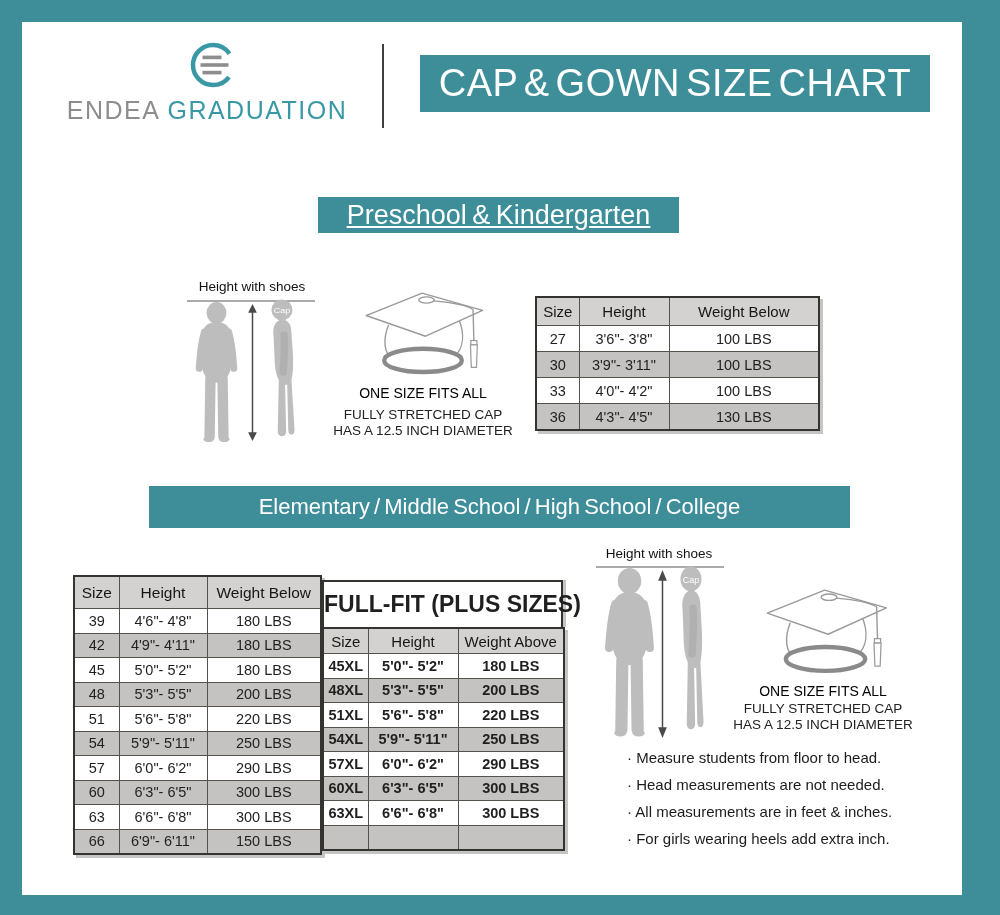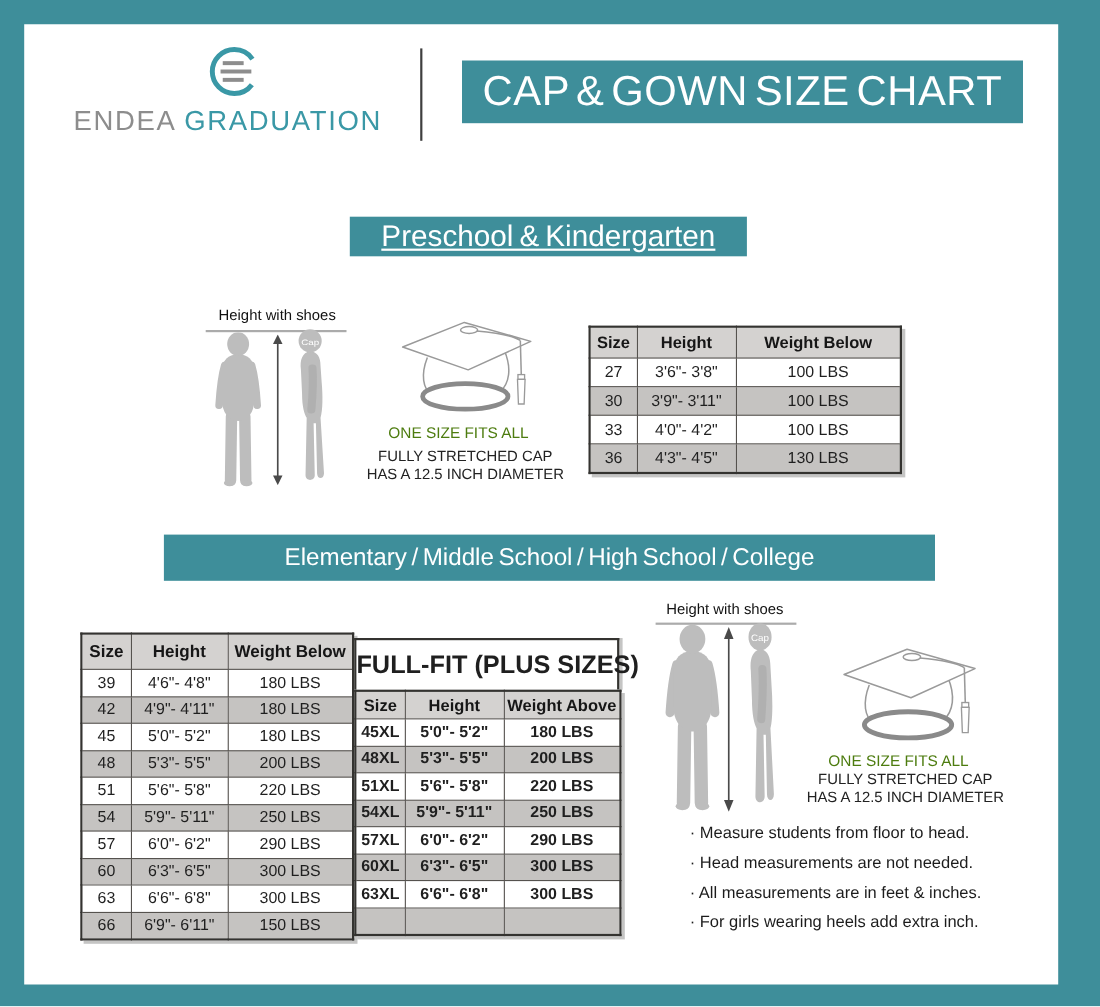--- a/index.html
+++ b/index.html
@@ -20,29 +20,29 @@
              letter-spacing:.5px;word-spacing:-5px;white-space:nowrap;}
 
   
   .banner{background:#3e8e9a;color:#fff;text-align:center;font-weight:400;white-space:nowrap;}
   .banner1{left:318px;top:197px;width:361px;height:36px;line-height:36px;font-size:27px;word-spacing:-2px;text-decoration:underline;}
   .banner2{left:149px;top:486px;width:701px;height:42px;line-height:42px;font-size:22px;word-spacing:-2px;}
 
   
   .hlabel{font-size:13.5px;text-align:center;color:#111;white-space:nowrap;}
   .hline{height:2px;background:#ababab;}
-  .cap-caption{width:140px;text-align:left;font-size:14px;color:#4d7c0f;white-space:nowrap;}
+  .cap-caption{width:140px;text-align:center;font-size:14px;color:#000000;white-space:nowrap;}
   .cap-note{width:190px;text-align:center;font-size:13.5px;line-height:16px;color:#222;white-space:nowrap;}
 
   
   table.tbl{position:absolute;border-collapse:collapse;table-layout:fixed;background:#fff;
             border:2px solid #343330;box-shadow:3px 3px 0 rgba(90,88,86,.35);}
   .tbl th,.tbl td{border:1px solid #55524e;text-align:center;vertical-align:middle;
                   padding:0;overflow:hidden;white-space:nowrap;}
-  .tbl th{background:#d4d2d0;font-weight:bold;color:#161616;}
+  .tbl th{background:#d4d2d0;font-weight:normal;color:#161616;}
   .tbl tbody tr:nth-child(even) td{background:#c5c3c1;}
   #t1{left:535px;top:296px;width:283px;}
   #t1 th{height:27px;font-size:15px;} #t1 td{height:25px;font-size:14.5px;}
   #t2{left:73px;top:575px;width:247px;}
   #t2 th{height:31px;font-size:15.5px;} #t2 td{height:23.5px;font-size:14.5px;}
   #t3{left:322px;top:627px;width:241px;}
   #t3 th{height:24px;font-size:15px;} #t3 td{height:23.5px;font-size:14.5px;font-weight:bold;}
   .plus-title{left:322px;top:580px;width:241px;height:47px;box-sizing:border-box;
               background:#fff;border:2px solid #343330;border-bottom:none;
               font-weight:bold;font-size:23px;text-align:center;line-height:45px;

